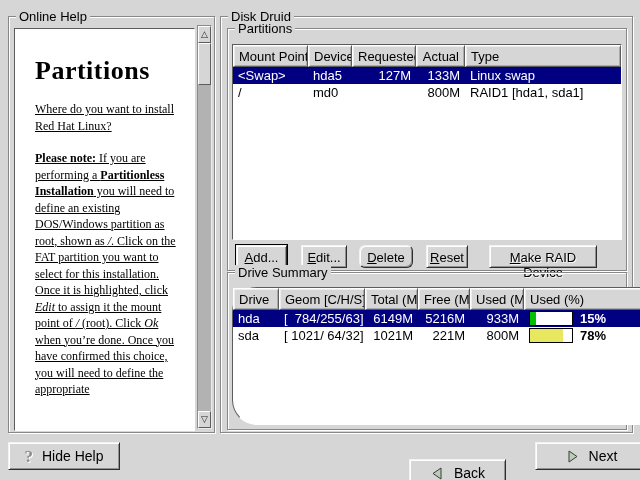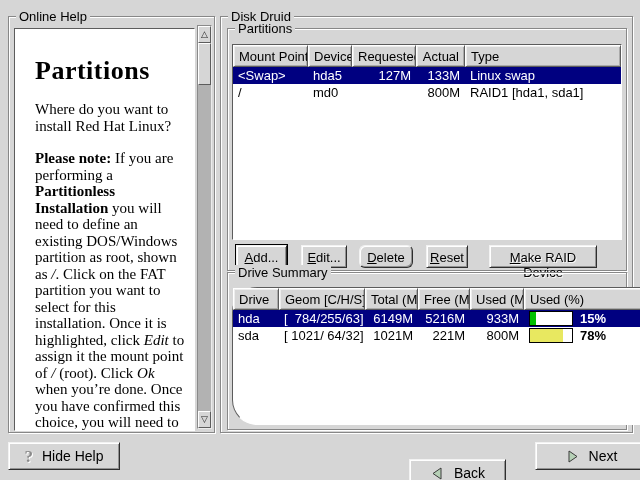--- a/index.html
+++ b/index.html
@@ -30,21 +30,21 @@
     border:1px solid; border-color:#5c5c5c #ffffff #ffffff #5c5c5c;
   }
 
   
   #help-text {
     position:absolute; left:5px; top:11px; width:181px; height:403px;
     overflow:hidden; padding:28px 8px 0 20px;
     font-family:"Liberation Serif", serif;
   }
   #help-text h1 { margin:0 0 16px; font-size:26px; line-height:28px; letter-spacing:.5px; }
-  #help-text p  { margin:0 0 16px; font-size:15px; line-height:16.5px; }
+  #help-text p  { margin:0 0 16px; font-size:12px; line-height:16.5px;text-decoration:underline; }
 
   
   #help-scrollbar {
     position:absolute; left:188px; top:8px; width:15px; height:404px;
     display:flex; flex-direction:column; box-sizing:border-box;
     background:#b2b2b2;
     border:1px solid; border-color:#8a8a8a #ececec #ececec #8a8a8a;
   }
   .sb-btn {
     flex:none; height:17px; background:#d6d6d6; box-sizing:border-box;

